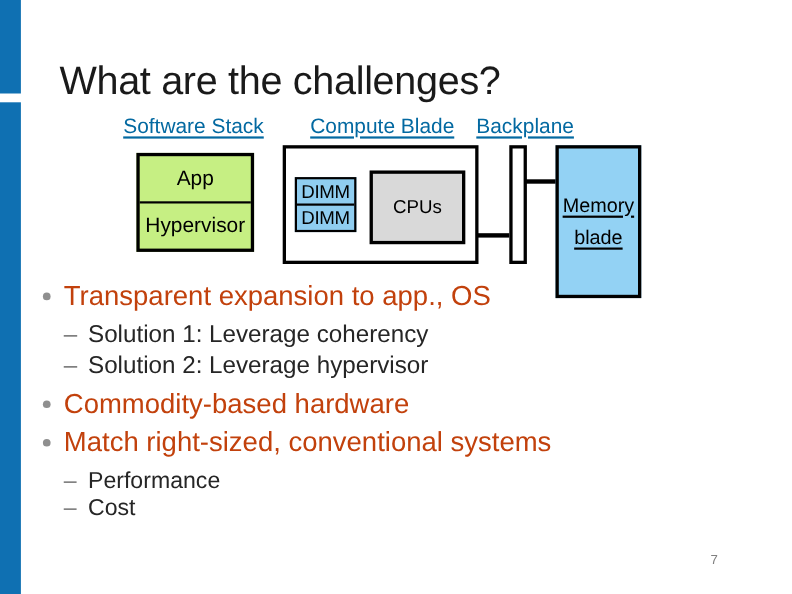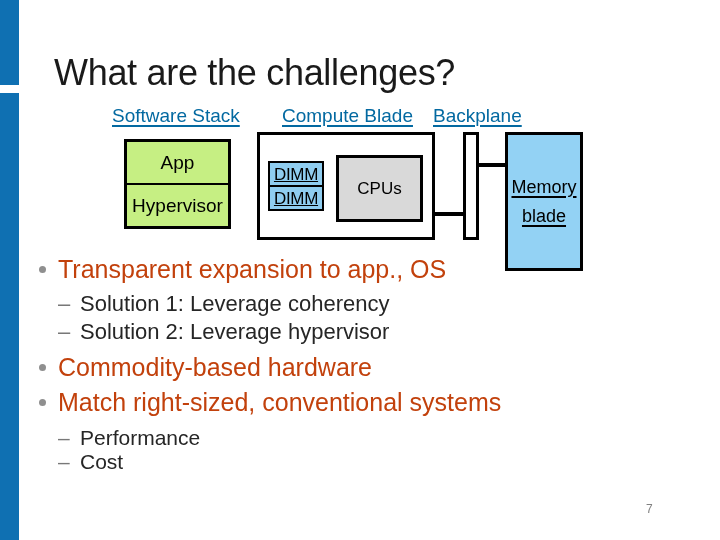--- a/index.html
+++ b/index.html
@@ -39,21 +39,21 @@
     flex:1;display:flex;align-items:center;justify-content:center;
     font-size:19px;color:#000;line-height:1;
   }
   .stack-row + .stack-row{border-top:2px solid #000;}
 
   
   .compute-box{left:257px;top:132px;width:178px;height:108px;border:3px solid #000;background:#fff;}
   .dimm-stack{left:268px;top:161px;width:56px;height:50px;border:2px solid #000;display:flex;flex-direction:column;}
   .dimm-cell{
     flex:1;display:flex;align-items:center;justify-content:center;
-    font-size:17px;line-height:1;color:#000;letter-spacing:-0.3px;text-decoration:underline;
+    font-size:17px;line-height:1;color:#000;letter-spacing:-0.3px;
   }
   .dimm-cell + .dimm-cell{border-top:2px solid #000;}
   .cpus-box{
     left:336px;top:155px;width:87px;height:67px;border:3px solid #000;
     display:flex;align-items:center;justify-content:center;font-size:17px;color:#000;
   }
 
   
   .bp-bar{left:463px;top:132px;width:16px;height:108px;border:3px solid #000;background:#fff;}
   .conn{background:#000;height:4px;}

